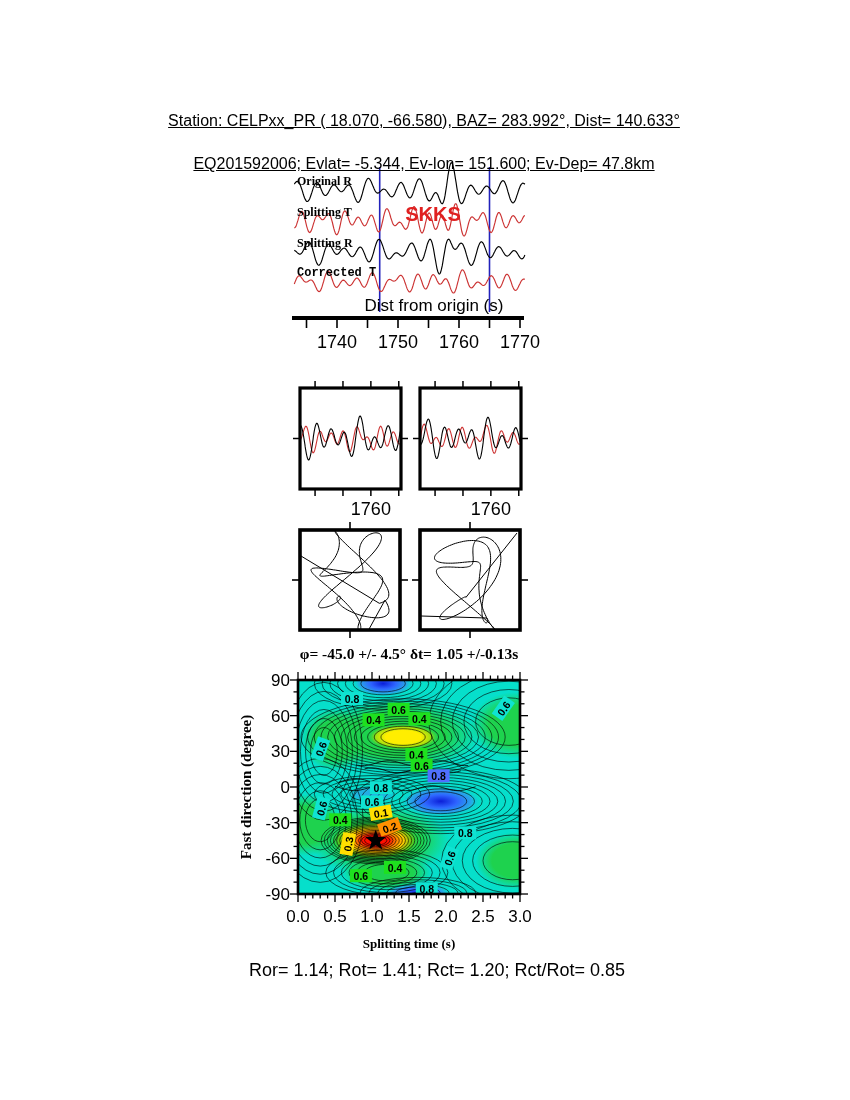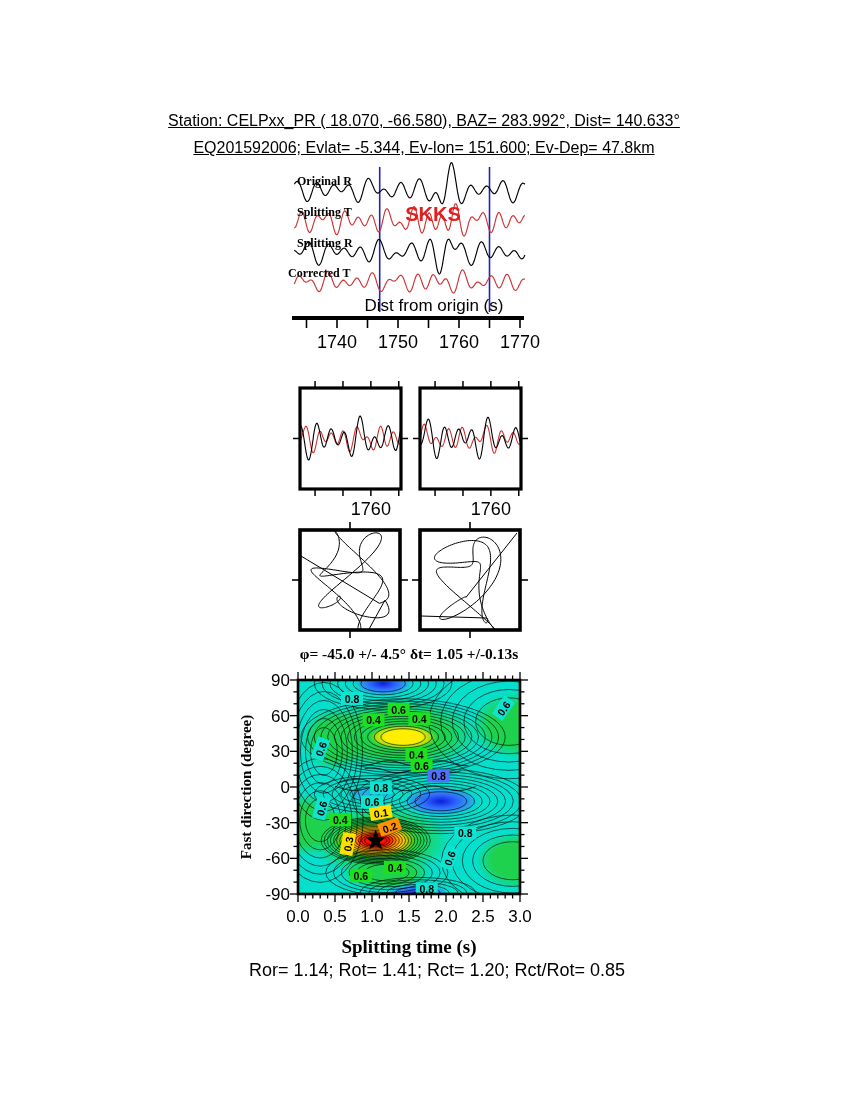--- a/index.html
+++ b/index.html
@@ -7,21 +7,21 @@
         font-family:"Liberation Sans",sans-serif;color:#000;}
   .abs{position:absolute;white-space:nowrap;}
   .ctr{transform:translateX(-50%);}
   .hdr{font-size:16px;text-decoration:underline;}
   .phase{font-size:20px;font-weight:bold;color:#e02020;margin-top:44px;}
   .axlabel{font-size:17px;}
   .trlabel{font-family:"Liberation Serif",serif;font-weight:bold;font-size:12px;}
   .ctitle{font-family:"Liberation Serif",serif;font-weight:bold;font-size:15.5px;}
   .cylabel{font-family:"Liberation Serif",serif;font-weight:bold;font-size:15px;
            transform:translate(-50%,-50%) rotate(-90deg);}
-  .cxlabel{font-family:"Liberation Serif",serif;font-weight:bold;font-size:19px;}
+  .cxlabel{font-family:"Liberation Serif",serif;font-weight:bold;font-size:13px;}
   .result{font-size:18px;}
   svg text{font-family:"Liberation Sans",sans-serif;fill:#000;}
   svg text.tick18{font-size:18px;}
   svg text.tick17{font-size:17px;}
   svg text.clabel{font-size:10.5px;font-weight:bold;}
 </style>
 </head>
 <body>
 
 <div class="page" id="page">
@@ -432,24 +432,24 @@
       <text x="290" y="685.99" class="tick17" text-anchor="end">90</text>
       <text x="290" y="721.66" class="tick17" text-anchor="end">60</text>
       <text x="290" y="757.33" class="tick17" text-anchor="end">30</text>
       <text x="290" y="793" class="tick17" text-anchor="end">0</text>
       <text x="290" y="828.67" class="tick17" text-anchor="end">-30</text>
       <text x="290" y="864.34" class="tick17" text-anchor="end">-60</text>
       <text x="290" y="900.01" class="tick17" text-anchor="end">-90</text>
     </svg>
 
   <div class="abs ctr hdr" style="left:424px;top:112px">Station: CELPxx_PR (  18.070,  -66.580), BAZ=  283.992°, Dist=  140.633°</div>
-  <div class="abs ctr hdr" style="left:424px;top:139px">EQ201592006; Evlat=  -5.344, Ev-lon= 151.600; Ev-Dep= 47.8km</div>
+  <div class="abs ctr hdr" style="left:424px;top:155px">EQ201592006; Evlat=  -5.344, Ev-lon= 151.600; Ev-Dep= 47.8km</div>
   <div class="abs ctr phase" style="left:433px;top:159px">SKKS</div>
   <div class="abs ctr axlabel" style="left:434px;top:296px">Dist from origin (s)</div>
   <div class="abs ctr ctitle" style="left:409px;top:645px">φ= -45.0 +/- 4.5° δt= 1.05 +/-0.13s</div>
   <div class="abs cylabel" style="left:246px;top:787px">Fast direction (degree)</div>
   <div class="abs ctr cxlabel" style="left:409px;top:936px">Splitting time (s)</div>
   <div class="abs ctr result" style="left:437px;top:960px">Ror= 1.14; Rot= 1.41; Rct= 1.20; Rct/Rot= 0.85</div>
 <span class="abs trlabel" style="left: 297px; top: 174px;">Original R</span>
     <span class="abs trlabel" style="left: 297px; top: 205px;">Splitting T</span>
     <span class="abs trlabel" style="left: 297px; top: 236px;">Splitting R</span>
-    <span class="abs trlabel" style="left: 288px; top: 266px;">Corrected T</span>
+    <span class="abs trlabel" style="left: 297px; top: 266px; font-family: Liberation Mono, monospace;">Corrected T</span>
   </div>
 
 </body></html>

